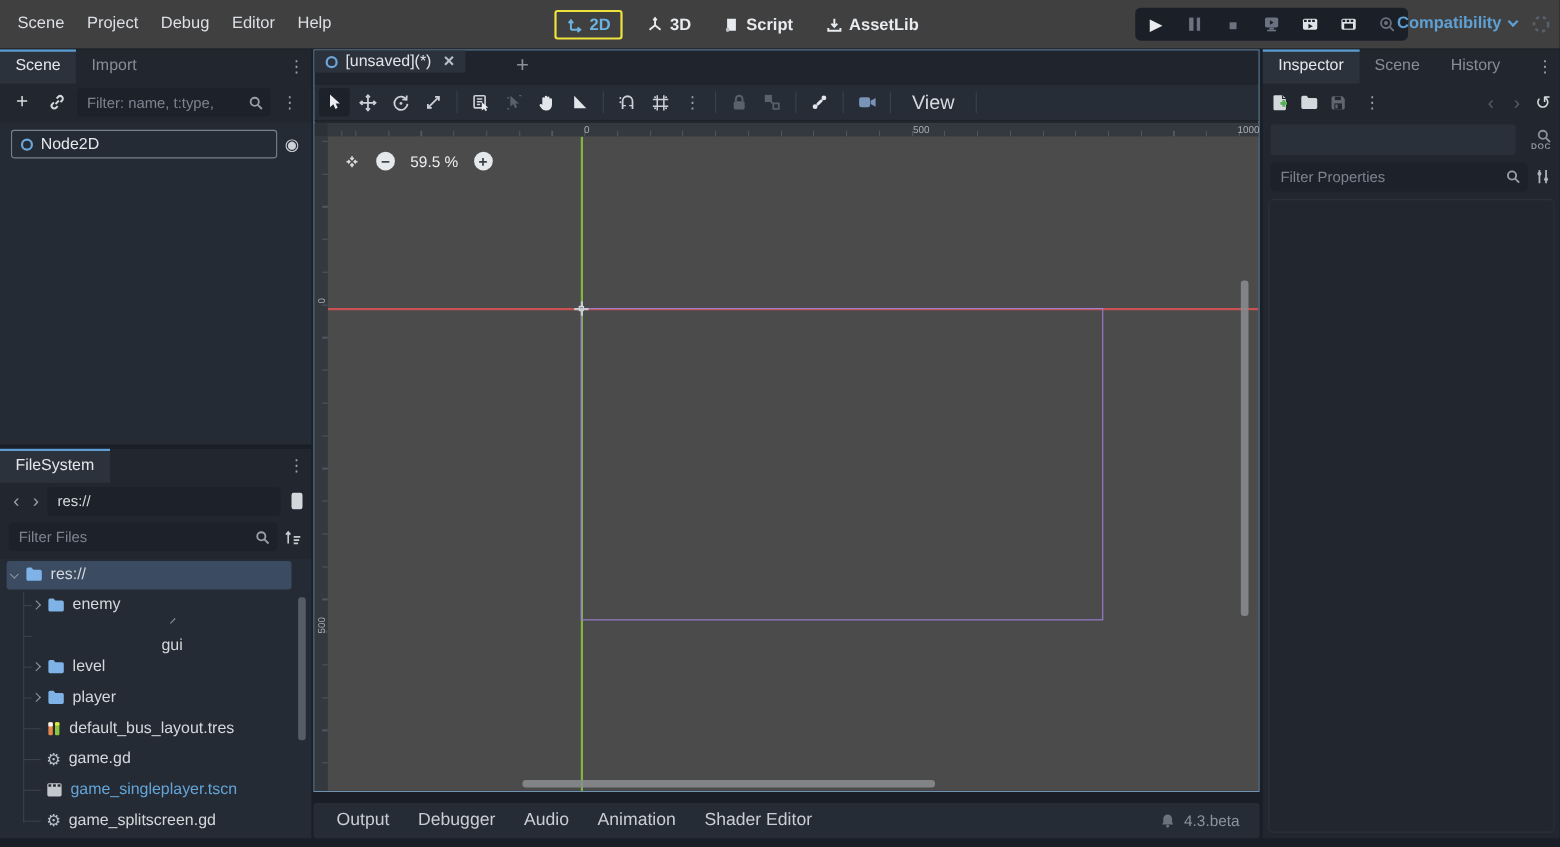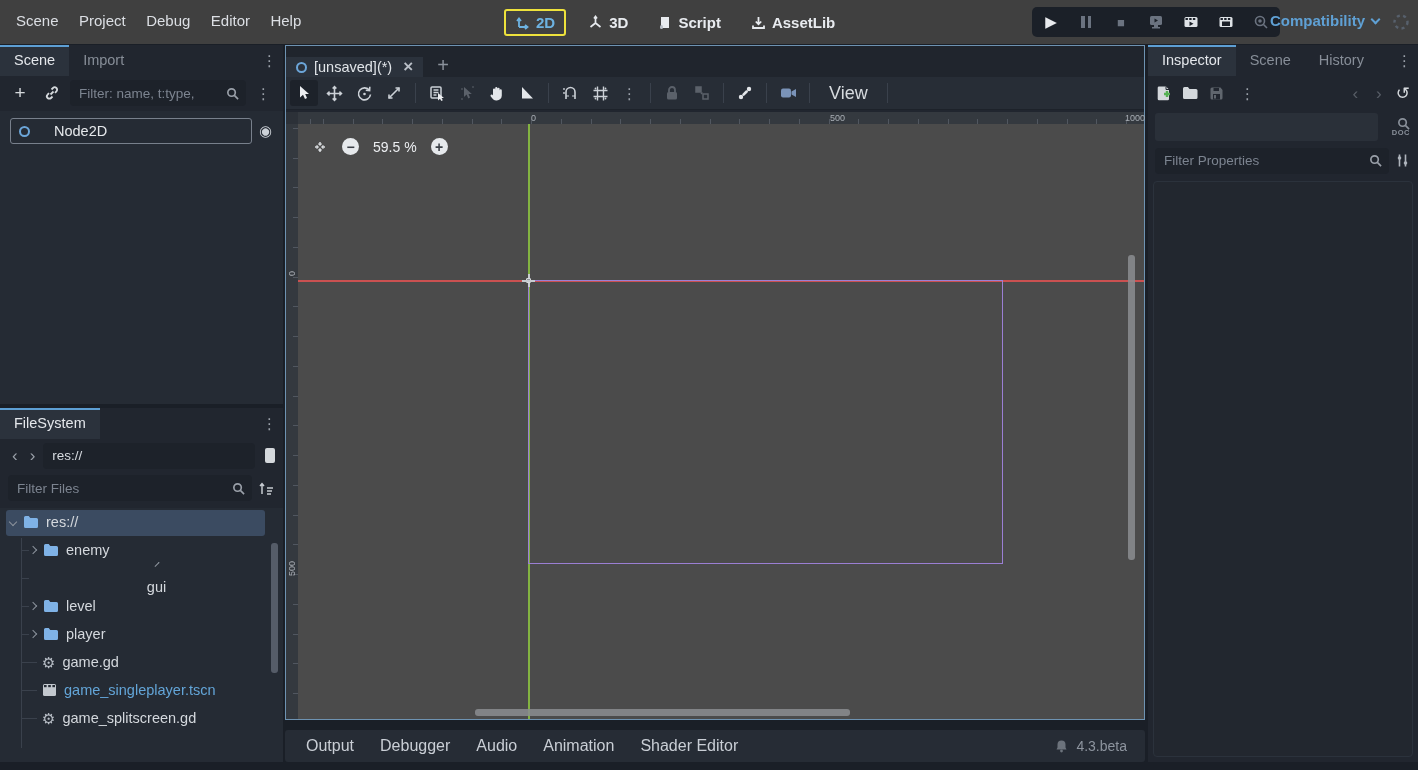--- a/index.html
+++ b/index.html
@@ -29,21 +29,21 @@
   .filter-input { background:#1d222a; border:none; border-radius:4px; height:26px; color:#d7dbe0; font-size:13.5px; padding:0 26px 0 9px; outline:none; }
   .filter-input::placeholder { color:#7c8490; }
   .search-wrap { position:relative; display:flex; align-items:center; }
   .search-wrap svg { position:absolute; right:7px; }
 
   
   #scene-dock { left:0; top:45px; width:283px; height:359px; }
   #scene-toolbar { display:flex; align-items:center; height:34px; padding:0 6px; gap:4px; background:#21262f; }
   #scene-tree { position:absolute; left:0; top:66px; right:0; bottom:0; background:#252b34; }
   #node-row { position:absolute; left:10px; top:6px; right:8px; height:28px; display:flex; align-items:center; }
-  #node-edit { flex:1; display:flex; align-items:center; gap:24px; border:1px solid #78808c; border-radius:3px; height:26px; padding:0 8px; }
+  #node-edit { flex:1; display:flex; align-items:center; gap:7px; border:1px solid #78808c; border-radius:3px; height:26px; padding:0 8px; }
   .ring-icon { width:11px; height:11px; border:2px solid #6ca6d9; border-radius:50%; }
   #node-label { font-size:14.5px; color:#e6e9ec; }
   .eye { color:#ccd1d7; font-size:15px; padding:0 3px 0 7px; }
 
   
   #fs-dock { left:0; top:408px; width:283px; height:354px; }
   #fs-nav { display:flex; align-items:center; height:33px; padding:0 8px; gap:4px; }
   .nav-arrow { color:#9aa0a9; font-size:17px; padding:0 4px; line-height:1; }
   #fs-path { flex:1; }
   #fs-split-btn { width:15px; height:15px; background:#d4d8dc; border-radius:2px; margin-left:6px; }
@@ -54,21 +54,21 @@
   .chev-d { width:6px; height:6px; border-right:1.6px solid #8c939c; border-bottom:1.6px solid #8c939c; transform:rotate(45deg); }
   .fs-selected { position:absolute; left:28px; right:18px; top:2px; height:26px; background:#3b4b61; border-radius:3px; z-index:0; }
   .fs-row > * { z-index:1; }
   .scene-file { color:#63a5d8; }
   #fs-scrollbar { position:absolute; right:5px; top:35px; width:7px; height:130px; background:#555c68; border-radius:3px; }
   .guide-v { position:absolute; width:1px; background:#3a414c; }
   .guide-h { position:absolute; height:1px; background:#3a414c; }
 
   
   #center { position:absolute; left:285px; top:45px; width:860px; height:675px; border:1px solid #6e93b2; background:#21262f; }
-  #scenetabs { height:31px; background:#20252d; display:flex; align-items:flex-end; }
+  #scenetabs { height:31px; background:#20252d; display:flex; align-items:flex-start;gap:32px; }
   #scenetab-active { display:flex; align-items:center; gap:7px; background:#2b323c; padding:0 10px; font-size:14.5px; color:#e0e4e8; }
   .close-x { color:#b9bfc7; font-size:17px; font-weight:bold; padding-left:4px; }
   #newtab-btn { color:#8a919b; font-size:20px; padding:2px 14px 0 14px; }
   #ctoolbar { height:33px; background:#272d36; display:flex; align-items:center; padding:0 4px; gap:2px; border-bottom:1px solid #1d222a; }
   .tbtn { width:28px; height:26px; display:flex; align-items:center; justify-content:center; border-radius:3px; }
   .tbtn.active { background:#1d222a; }
   .tdiv { width:1px; height:20px; background:#3a414c; margin:0 5px; }
   .dim { opacity:.45; }
   #view-btn { font-size:18px; color:#d6dade; padding:0 12px; }
 
@@ -310,20 +310,30 @@
     <div class="fs-row" style="padding-left:30px;">
       <div class="guide-h" style="left:21px;top:14px;width:8px;"></div>
       <span class="chev-r"></span>
       <svg width="16" height="14" viewBox="0 0 16 14">
           <path d="M1 2.5 a1.5 1.5 0 0 1 1.5 -1.5 h3.2 l1.6 2 h6.2 a1.5 1.5 0 0 1 1.5 1.5 v7 a1.5 1.5 0 0 1 -1.5 1.5 h-11 a1.5 1.5 0 0 1 -1.5 -1.5 z" fill="#7fb2e6"></path>
         </svg>
       <span>player</span>
     </div>
     <div class="fs-row" style="padding-left:42px;">
       <div class="guide-h" style="left:21px;top:14px;width:16px;"></div>
+      <svg width="14" height="15" viewBox="0 0 14 15">
+        <rect x="2" y="1.5" width="4" height="12" rx="1.2" fill="#e8874a"></rect>
+          <rect x="2" y="1.5" width="4" height="4" rx="1.2" fill="#f3f4f6"></rect>
+          <rect x="8" y="1.5" width="4" height="12" rx="1.2" fill="#8cc63f"></rect>
+          <rect x="8" y="1.5" width="4" height="3" rx="1.2" fill="#e6e83c"></rect>
+      </svg>
+      <span>default_bus_layout.tres</span>
+    </div>
+    <div class="fs-row" style="padding-left:42px;">
+      <div class="guide-h" style="left:21px;top:14px;width:16px;"></div>
       <span style="color:#b9bfc7;font-size:15px;line-height:1;">⚙</span>
       <span>game.gd</span>
     </div>
     <div class="fs-row" style="padding-left:42px;">
       <div class="guide-h" style="left:21px;top:14px;width:16px;"></div>
       <svg width="15" height="14" viewBox="0 0 15 14">
         <rect x="1" y="1" width="13" height="12" rx="1.5" fill="#c3c8ce"></rect>
           <rect x="2" y="2" width="2.6" height="2.2" fill="#252b34"></rect>
           <rect x="6.2" y="2" width="2.6" height="2.2" fill="#252b34"></rect>
           <rect x="10.4" y="2" width="2.6" height="2.2" fill="#252b34"></rect>

